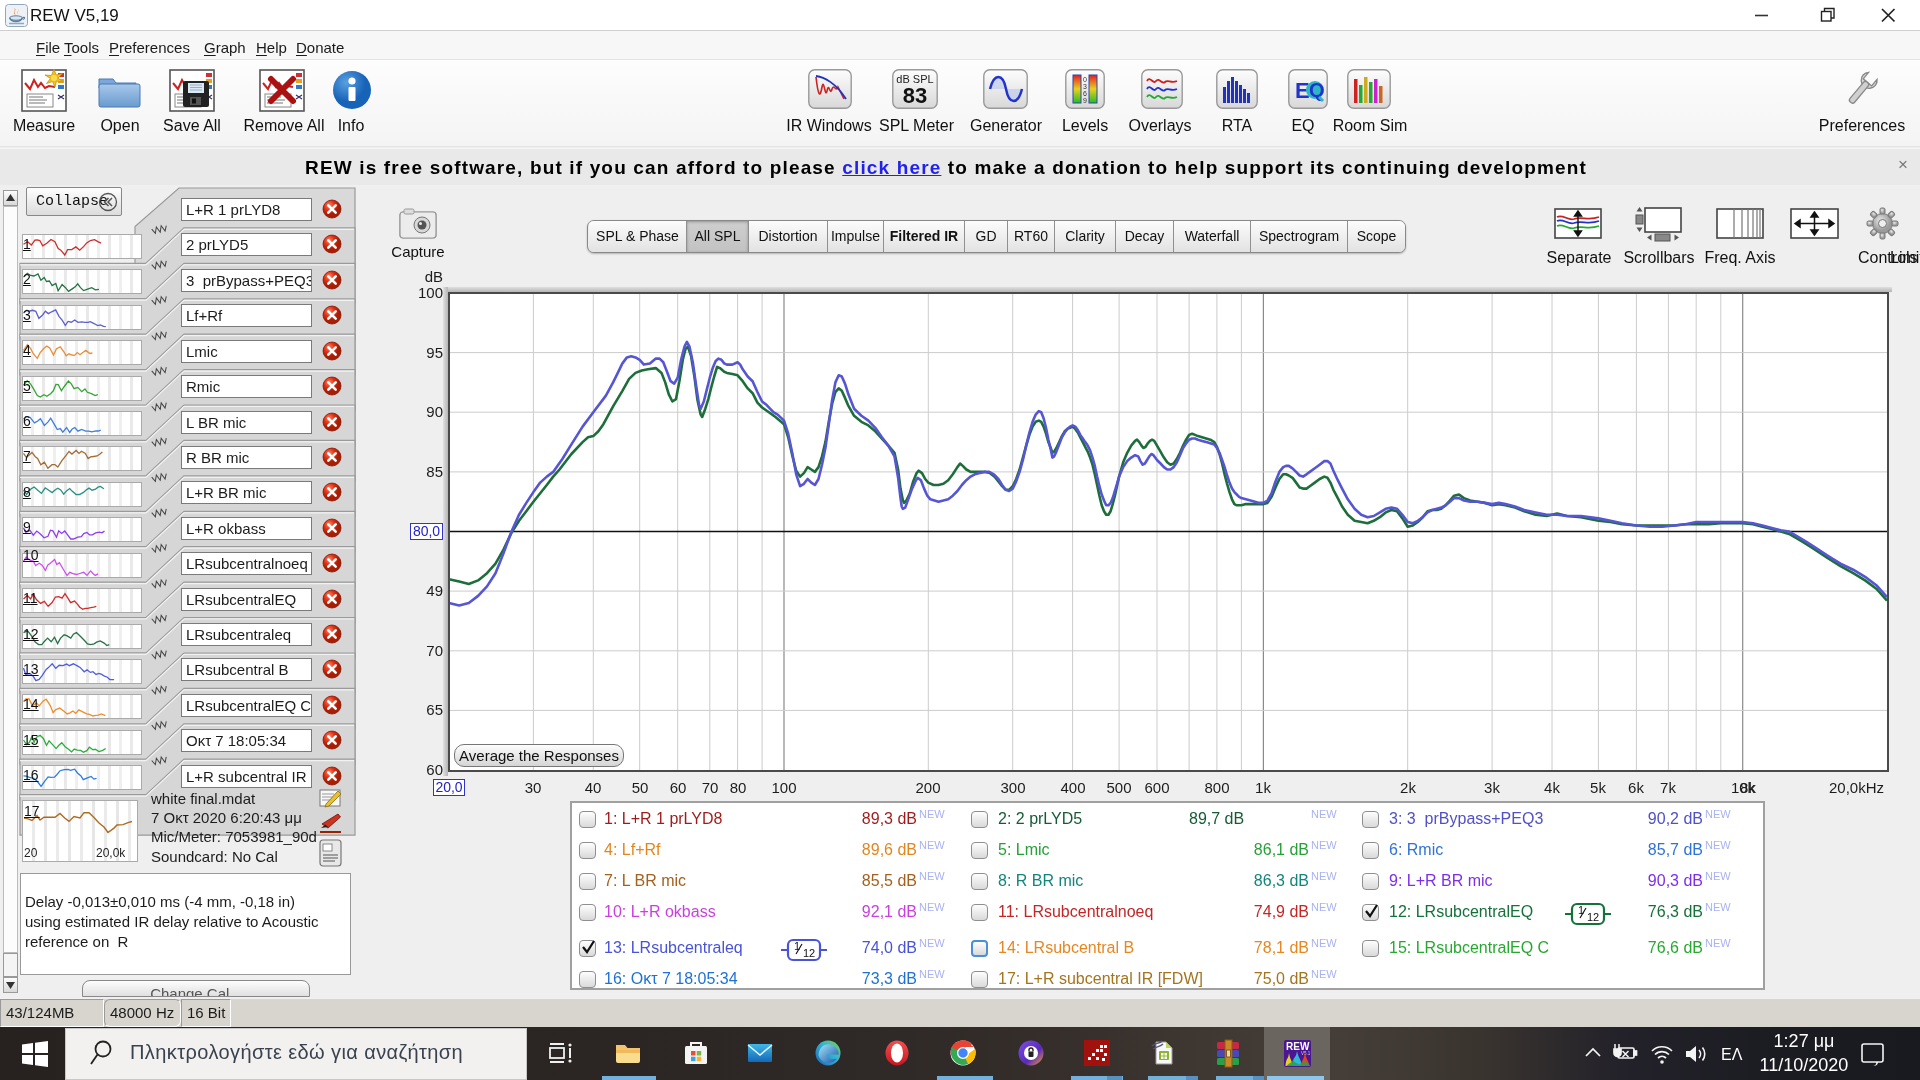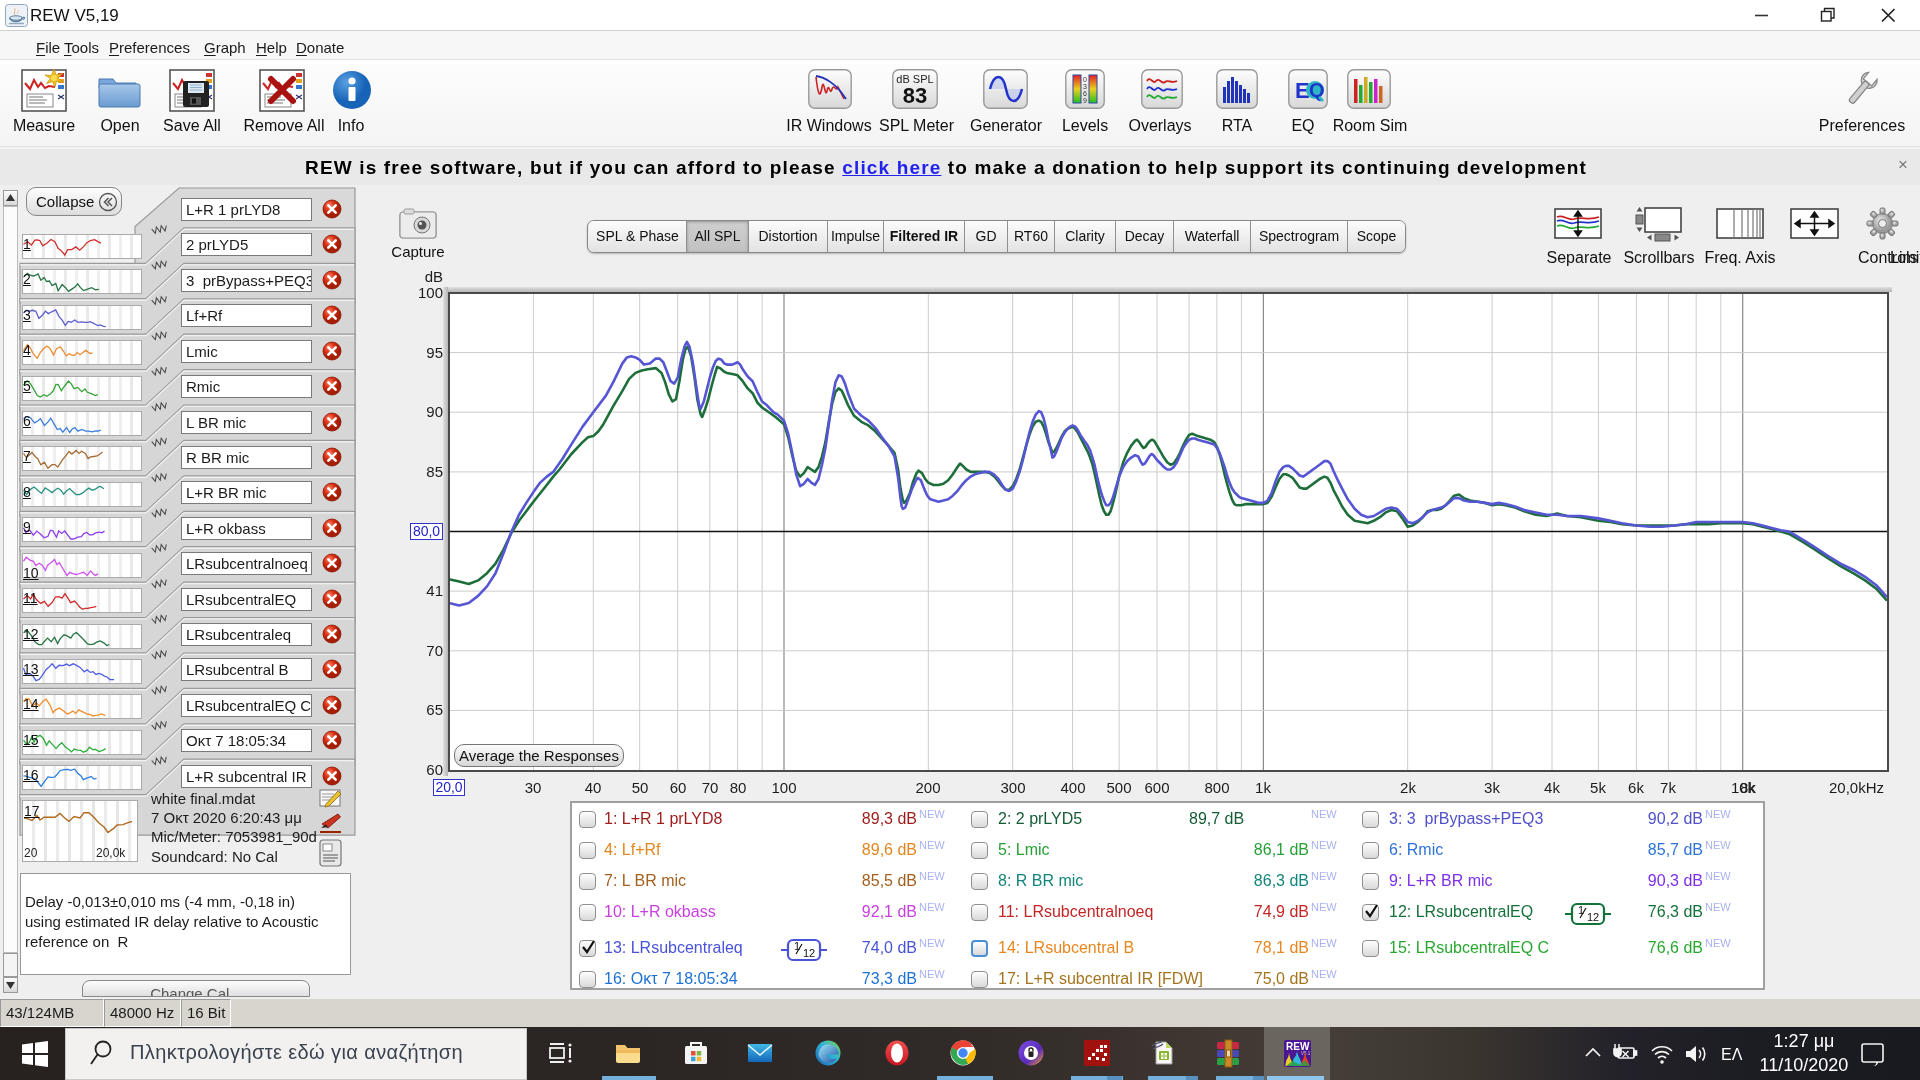--- a/index.html
+++ b/index.html
@@ -302,21 +302,21 @@
     <path d="M152 290.4 l2.5 5 2.5-6 2.5 6 2.5-6 2.5 6 2.5-5" fill="none" stroke="#444" stroke-width="1" transform="rotate(-14 159 292.4)"></path>
     <path d="M152 325.8 l2.5 5 2.5-6 2.5 6 2.5-6 2.5 6 2.5-5" fill="none" stroke="#444" stroke-width="1" transform="rotate(-14 159 327.8)"></path>
     <path d="M152 361.2 l2.5 5 2.5-6 2.5 6 2.5-6 2.5 6 2.5-5" fill="none" stroke="#444" stroke-width="1" transform="rotate(-14 159 363.2)"></path>
     <path d="M152 396.6 l2.5 5 2.5-6 2.5 6 2.5-6 2.5 6 2.5-5" fill="none" stroke="#444" stroke-width="1" transform="rotate(-14 159 398.6)"></path>
     <path d="M152 432.0 l2.5 5 2.5-6 2.5 6 2.5-6 2.5 6 2.5-5" fill="none" stroke="#444" stroke-width="1" transform="rotate(-14 159 434.0)"></path>
     <path d="M152 467.5 l2.5 5 2.5-6 2.5 6 2.5-6 2.5 6 2.5-5" fill="none" stroke="#444" stroke-width="1" transform="rotate(-14 159 469.5)"></path>
     <path d="M152 502.9 l2.5 5 2.5-6 2.5 6 2.5-6 2.5 6 2.5-5" fill="none" stroke="#444" stroke-width="1" transform="rotate(-14 159 504.9)"></path>
     <path d="M152 538.3 l2.5 5 2.5-6 2.5 6 2.5-6 2.5 6 2.5-5" fill="none" stroke="#444" stroke-width="1" transform="rotate(-14 159 540.3)"></path>
     <path d="M152 573.7 l2.5 5 2.5-6 2.5 6 2.5-6 2.5 6 2.5-5" fill="none" stroke="#444" stroke-width="1" transform="rotate(-14 159 575.7)"></path>
   </svg>
-<div class="abs" style="left:26px;top:187px;width:96px;height:29px;border:1px solid #888;border-radius:10px;background:linear-gradient(#fefefe,#dcdcdc);font-size:15px;color:#111;line-height:27px;padding-left:9px;">Collapse</div>
+<div class="abs" style="left:26px;top:187px;width:96px;height:29px;border:1px solid #888;border-radius:2px;background:linear-gradient(#fefefe,#dcdcdc);font-size:15px;color:#111;line-height:27px;padding-left:9px;font-family:Liberation Mono, monospace;">Collapse</div>
 <svg class="abs" style="left:98px;top:192px" width="20" height="20" viewBox="0 0 20 20">
 <circle cx="10" cy="10" r="8.5" fill="none" stroke="#555" stroke-width="1.3"></circle>
 <path d="M10.5 6 L6.5 10 L10.5 14 M14 6 L10 10 L14 14" fill="none" stroke="#555" stroke-width="1.5"></path>
   </svg>
 <div class="abs" style="left:3px;top:190px;width:15px;height:803px;background:#e8e8e8;border:1px solid #bbb;"></div>
 <div class="abs" style="left:3px;top:190px;width:15px;height:16px;background:linear-gradient(#fdfdfd,#d8d8d8);border:1px solid #999;"></div>
 <svg class="abs" style="left:3px;top:190px" width="15" height="16">
     <path d="M7.5 4 L12 11 H3Z" fill="#333"></path>
   </svg>
 <div class="abs" style="left:3px;top:206px;width:15px;height:747px;background:#fcfcfc;border:1px solid #bbb;"></div>
@@ -571,21 +571,21 @@
 <div class="abs tnum" style="left:23px;top:484px;">8</div>
 <div class="abs thumb" style="top:517px;background:repeating-linear-gradient(90deg,#ffffff 0 8px,#efefef 8px 11px,#ffffff 11px 19px,#e9e9e9 19px 22px);"></div>
 <svg class="abs" style="left:22px;top:517px" width="120" height="25" viewBox="0 0 120 25">
     <polyline points="1.5,10.8 3.7,15.3 7.9,13.3 11.3,18.2 14.8,14.1 18.6,17.2 22.1,20.8 26.0,19.3 28.4,13.2 30.9,13.9 34.5,20.2 36.7,13.8 39.7,16.5 42.7,14.0 45.3,17.4 48.7,22.0 51.6,22.0 55.7,20.2 59.4,19.6 61.7,16.6 64.9,15.4 67.6,17.9 70.4,17.9 73.6,15.9 77.4,15.2 79.9,15.9 82.5,14.1" fill="none" stroke="#8833ee" stroke-width="1.3" opacity="0.95"></polyline>
   </svg>
 <div class="abs tnum" style="left:23px;top:519px;">9</div>
 <div class="abs thumb" style="top:553px;background:repeating-linear-gradient(90deg,#ffffff 0 8px,#efefef 8px 11px,#ffffff 11px 19px,#e9e9e9 19px 22px);"></div>
 <svg class="abs" style="left:22px;top:553px" width="120" height="25" viewBox="0 0 120 25">
     <polyline points="1.5,8.3 4.1,4.3 8.0,7.1 11.4,8.3 13.7,12.5 17.2,10.3 20.1,12.1 23.4,17.4 25.7,12.1 29.2,9.6 32.6,6.5 34.8,11.5 37.4,9.7 41.1,16.0 45.0,22.5 47.8,19.3 50.9,20.7 54.4,21.5 57.7,20.5 61.7,19.3 65.0,22.4 68.6,17.9 71.1,20.7 73.3,22.4 76.1,20.9" fill="none" stroke="#cc44ee" stroke-width="1.3" opacity="0.95"></polyline>
   </svg>
-<div class="abs tnum" style="left:23px;top:565px;text-align:right;">10</div>
+<div class="abs tnum" style="left:23px;top:547px;text-align:right;">10</div>
 <div class="abs thumb" style="top:588px;background:repeating-linear-gradient(90deg,#ffffff 0 8px,#efefef 8px 11px,#ffffff 11px 19px,#e9e9e9 19px 22px);"></div>
 <svg class="abs" style="left:22px;top:588px" width="120" height="25" viewBox="0 0 120 25">
     <polyline points="1.5,10.9 5.3,7.4 8.5,10.9 11.3,6.3 14.4,11.6 18.6,15.4 22.4,13.4 26.1,18.3 30.1,14.5 33.4,9.0 36.7,8.7 40.1,10.2 43.0,5.6 45.9,10.1 48.6,14.7 52.5,13.1 55.6,16.3 57.8,19.2 60.8,21.3 63.0,20.3 65.8,20.4 68.7,19.7 71.7,19.2 74.3,18.4" fill="none" stroke="#cc2222" stroke-width="1.3" opacity="0.95"></polyline>
   </svg>
 <div class="abs tnum" style="left:23px;top:590px;">11</div>
 <div class="abs thumb" style="top:624px;background:repeating-linear-gradient(90deg,#ffffff 0 8px,#efefef 8px 11px,#ffffff 11px 19px,#e9e9e9 19px 22px);"></div>
 <svg class="abs" style="left:22px;top:624px" width="120" height="25" viewBox="0 0 120 25">
     <polyline points="1.5,8.6 5.6,6.9 9.5,11.8 13.2,18.1 16.6,20.6 19.8,20.6 22.1,17.7 25.6,14.1 29.2,17.8 32.5,13.2 35.6,19.6 38.4,14.4 42.1,10.8 44.7,11.7 48.8,14.1 51.4,10.2 54.4,8.5 58.6,12.5 62.7,16.7 65.5,19.9 68.8,20.7 72.1,19.8 74.6,18.1 78.2,16.9 82.1,19.1 84.9,21.5 87.3,20.6" fill="none" stroke="#1a6b3a" stroke-width="1.3" opacity="0.95"></polyline>
   </svg>
 <div class="abs tnum" style="left:23px;top:626px;">12</div>
@@ -719,21 +719,21 @@
     <polyline points="1.0,311.0 11.2,313.4 20.8,311.0 30.1,303.9 39.0,294.4 47.5,281.2 55.6,261.0 63.5,239.5 71.0,222.8 78.3,210.9 85.4,200.1 92.2,190.6 98.8,184.6 105.2,179.9 114.5,166.8 123.4,152.4 134.6,134.6 145.3,120.2 157.9,103.6 165.1,90.4 169.8,80.9 174.4,71.4 178.9,65.4 183.2,64.2 187.5,65.4 191.7,67.8 195.9,72.6 201.9,71.4 207.8,66.6 211.6,66.6 215.3,70.2 219.0,79.7 222.6,89.2 226.2,91.6 229.7,85.7 233.1,67.8 236.5,54.7 238.9,49.9 241.5,54.7 244.8,70.2 248.0,92.8 251.1,113.1 252.7,116.7 255.8,109.5 258.8,97.6 261.8,85.7 264.7,76.1 267.7,69.0 270.5,66.6 273.4,67.8 276.2,71.4 278.9,72.6 284.3,72.6 289.6,70.2 292.2,72.6 294.7,77.3 299.7,84.5 304.6,89.2 309.4,100.0 314.1,109.5 318.7,113.1 325.4,120.2 329.7,122.6 336.0,128.6 340.2,141.7 344.2,160.8 348.2,182.3 352.1,194.2 355.9,191.8 359.6,187.0 363.3,190.6 366.9,193.0 370.5,187.0 374.0,172.7 377.4,156.0 380.8,132.2 384.1,108.3 387.4,90.4 390.7,83.3 393.8,84.5 397.0,91.6 400.0,101.2 406.1,116.7 413.4,123.8 420.4,128.6 427.3,135.8 433.9,145.3 440.3,153.6 446.5,164.4 450.1,185.8 452.5,206.1 453.7,214.5 454.9,216.8 457.2,215.6 460.7,206.1 464.1,196.6 467.4,189.4 469.7,185.8 472.9,188.2 476.1,196.6 479.3,203.7 482.4,207.3 486.5,208.5 490.5,209.7 495.4,208.5 500.2,207.3 504.8,203.7 509.4,199.0 513.9,193.0 518.3,188.2 522.6,184.6 526.8,182.3 531.7,181.1 536.5,179.9 541.3,179.9 545.9,182.3 550.4,187.0 554.1,193.0 557.7,197.8 561.2,199.0 564.7,196.6 568.2,189.4 571.6,179.9 574.9,168.0 578.2,153.6 581.4,140.5 584.6,129.8 587.7,122.6 590.8,119.1 593.2,120.2 595.6,126.2 598.0,135.8 600.4,147.7 602.7,157.2 604.4,165.6 606.1,164.4 608.4,159.6 611.2,152.4 613.9,145.3 616.7,140.5 619.4,136.9 622.0,134.6 624.6,133.4 627.2,134.6 629.8,138.1 632.3,142.9 634.8,146.5 637.2,150.1 639.7,153.6 642.1,158.4 644.5,165.6 646.8,173.9 649.1,184.6 651.4,194.2 653.7,202.5 656.0,208.5 658.2,213.3 660.4,213.3 662.6,210.9 664.7,206.1 666.9,199.0 669.0,191.8 671.1,184.6 675.2,175.1 679.2,169.1 683.2,165.6 687.1,163.2 690.2,164.4 692.4,169.1 694.7,172.7 696.9,171.5 699.1,168.0 701.3,164.4 703.4,162.0 705.5,163.2 709.0,168.0 712.5,171.5 715.9,175.1 719.2,177.5 722.5,177.5 725.7,175.1 728.9,170.3 732.0,163.2 735.1,156.0 738.1,151.3 741.1,147.7 744.1,146.5 747.0,146.5 749.9,147.7 754.1,148.9 758.2,150.1 762.3,151.3 766.3,152.4 768.9,156.0 771.5,160.8 774.1,168.0 776.6,175.1 779.1,183.5 781.5,190.6 784.0,196.6 786.4,200.1 788.8,202.5 791.1,204.9 793.4,206.1 798.0,207.3 802.5,208.5 806.9,209.7 811.2,210.9 815.4,210.9 819.5,208.5 823.5,201.3 827.5,189.4 831.4,179.9 835.2,175.1 838.0,173.9 840.8,173.9 844.5,176.3 848.1,179.9 851.6,183.5 855.0,184.6 858.5,182.3 861.8,179.9 866.8,176.3 871.6,172.7 876.3,169.1 879.4,169.1 882.4,171.5 885.4,178.7 889.8,188.2 894.1,196.6 899.8,207.3 906.6,216.8 913.2,222.8 919.6,225.2 925.8,224.0 931.9,220.4 937.7,216.8 943.4,215.6 949.0,216.8 954.4,222.8 959.7,230.0 964.8,231.2 969.8,228.8 974.7,225.2 979.5,220.4 984.2,218.0 988.8,216.8 993.2,215.6 997.6,213.3 1001.9,209.7 1006.1,206.1 1011.0,206.1 1015.9,208.5 1022.1,209.7 1029.7,209.7 1037.0,210.9 1044.1,212.1 1050.9,210.9 1057.5,212.1 1067.0,214.5 1076.2,218.0 1087.7,220.4 1098.7,222.8 1109.1,222.8 1119.0,224.0 1133.0,224.0 1150.4,226.4 1162.5,228.8 1174.0,231.2 1188.4,233.5 1201.8,234.7 1214.4,234.7 1226.3,233.5 1237.6,232.3 1248.2,230.0 1260.9,230.0 1272.8,230.0 1284.0,230.0 1294.7,230.0 1304.9,231.2 1314.5,233.5 1323.8,235.9 1332.7,238.3 1341.1,239.5 1349.3,244.3 1357.2,249.0 1364.7,253.8 1379.1,263.4 1392.5,271.7 1405.2,277.7 1417.1,284.8 1428.3,293.2 1434.8,300.3 1439.0,305.1" fill="none" stroke="#5656d4" stroke-width="2.6" stroke-linejoin="round"></polyline>
     <rect x="1" y="1" width="1439" height="478" fill="none" stroke="#4a4a4a" stroke-width="2"></rect>
   </svg>
 <div class="abs" style="left:443px;top:287px;width:1449px;height:5px;background:linear-gradient(#e0e0e0,#b5b5b5);"></div>
 <div class="abs" style="left:443px;top:287px;width:5px;height:489px;background:linear-gradient(90deg,#e0e0e0,#b5b5b5);"></div>
 <div class="abs " style="left:395px;top:268px;width:48px;text-align:right;font-size:15px;color:#1c1c1c;">dB</div>
 <div class="abs gylab" style="top:293px;">100</div>
 <div class="abs gylab" style="top:353px;">95</div>
 <div class="abs gylab" style="top:412px;">90</div>
 <div class="abs gylab" style="top:472px;">85</div>
-<div class="abs gylab" style="top:591px;">41</div>
+<div class="abs gylab" style="top:591px;">49</div>
 <div class="abs gylab" style="top:651px;">70</div>
 <div class="abs gylab" style="top:710px;">65</div>
 <div class="abs gylab" style="top:770px;">60</div>
 <div class="abs" style="left:410px;top:523px;width:33px;height:17px;border:1px solid #3333cc;color:#2222cc;font-size:14px;text-align:center;line-height:15px;background:#fff;">80,0</div>
 <div class="abs gxlab" style="left:533px;">30</div>
 <div class="abs gxlab" style="left:593px;">40</div>
 <div class="abs gxlab" style="left:640px;">50</div>
 <div class="abs gxlab" style="left:678px;">60</div>
 <div class="abs gxlab" style="left:710px;">70</div>
 <div class="abs gxlab" style="left:738px;">80</div>
@@ -840,21 +840,21 @@
 <div class="abs" style="left:579px;top:971px;width:17px;height:17px;border:1px solid #8f8f8f;border-radius:4px;background:linear-gradient(#fefefe,#d9d9d9);"></div>
 <div class="abs " style="left:604px;top:970px;font-size:16px;color:#1f72d4;white-space:nowrap;">16: Οκτ 7 18:05:34</div>
 <div class="abs" style="left:797px;top:970px;width:120px;text-align:right;font-size:16px;color:#1f72d4;">73,3 dB</div>
 <div class="abs" style="left:919px;top:968px;font-size:11px;color:#a9b2f2;">NEW</div>
 <div class="abs" style="left:971px;top:971px;width:17px;height:17px;border:1px solid #8f8f8f;border-radius:4px;background:linear-gradient(#fefefe,#d9d9d9);"></div>
 <div class="abs " style="left:998px;top:970px;font-size:16px;color:#a4741f;white-space:nowrap;">17: L+R subcentral IR [FDW]</div>
 <div class="abs" style="left:1189px;top:970px;width:120px;text-align:right;font-size:16px;color:#a4741f;">75,0 dB</div>
 <div class="abs" style="left:1311px;top:968px;font-size:11px;color:#a9b2f2;">NEW</div>
 <div class="abs" id="statusbar"></div>
 <div class="abs statuscell" style="left:0px;top:999px;width:104px;">43/124MB</div>
-<div class="abs statuscell" style="left:104px;top:999px;width:77px;">48000 Hz</div>
+<div class="abs statuscell" style="left:104px;top:999px;width:77px;border-radius:6px;">48000 Hz</div>
 <div class="abs statuscell" style="left:181px;top:999px;width:50px;">16 Bit</div>
 <div class="abs" id="taskbar"></div>
 <div class="abs" style="left:1264px;top:1027px;width:66px;height:53px;background:#6b6560;"></div>
 <svg class="abs" style="left:22px;top:1041px" width="26" height="26" viewBox="0 0 26 26">
 <g fill="#fff">
       <path d="M0 3.5 L11 2 V12 H0Z"></path>
       <path d="M13 1.7 L26 0 V12 H13Z"></path>
 <path d="M0 14 H11 V24 L0 22.5Z"></path>
       <path d="M13 14 H26 V26 L13 24.3Z"></path>
     </g>

